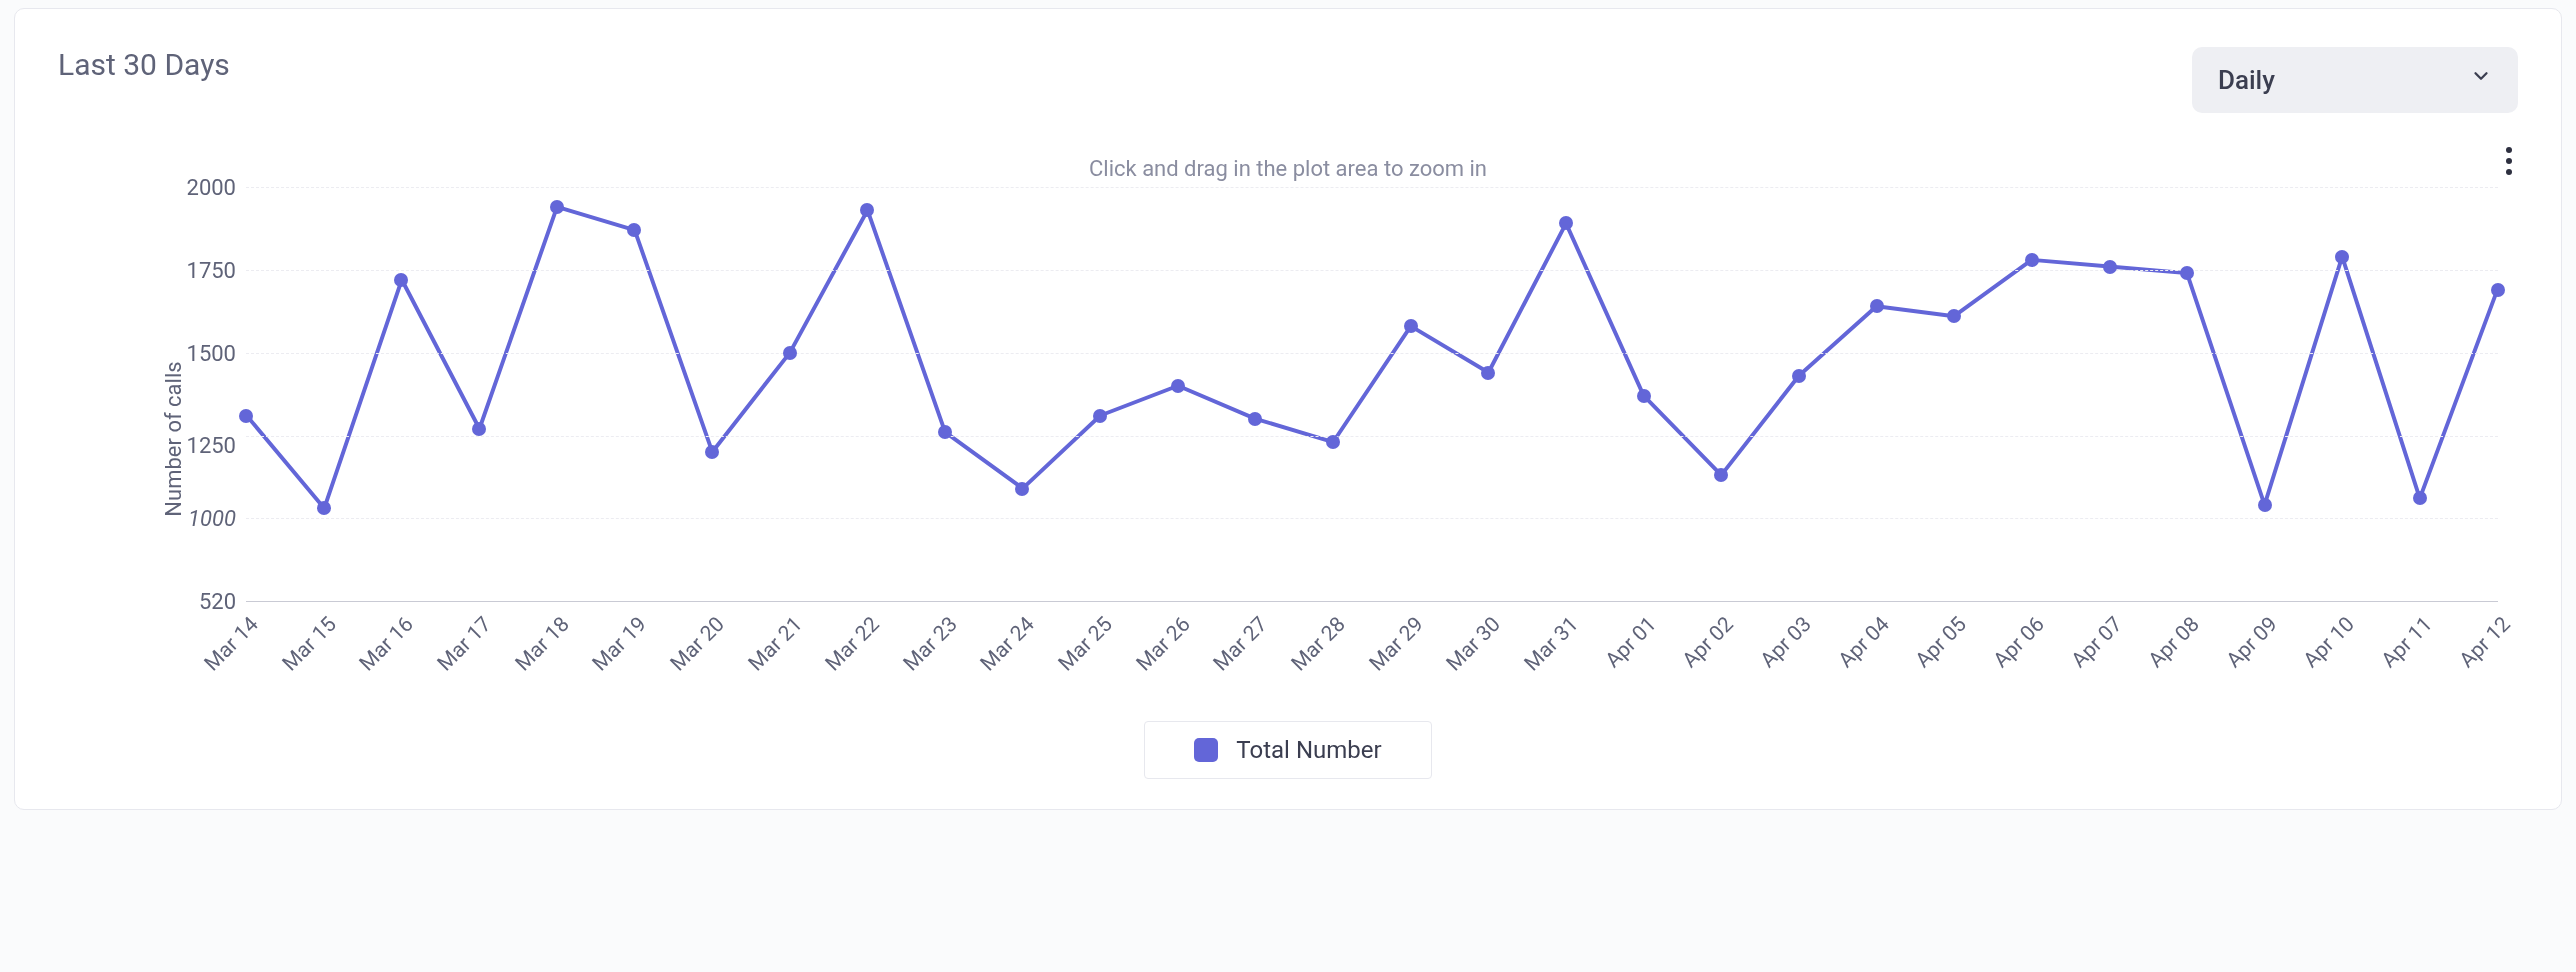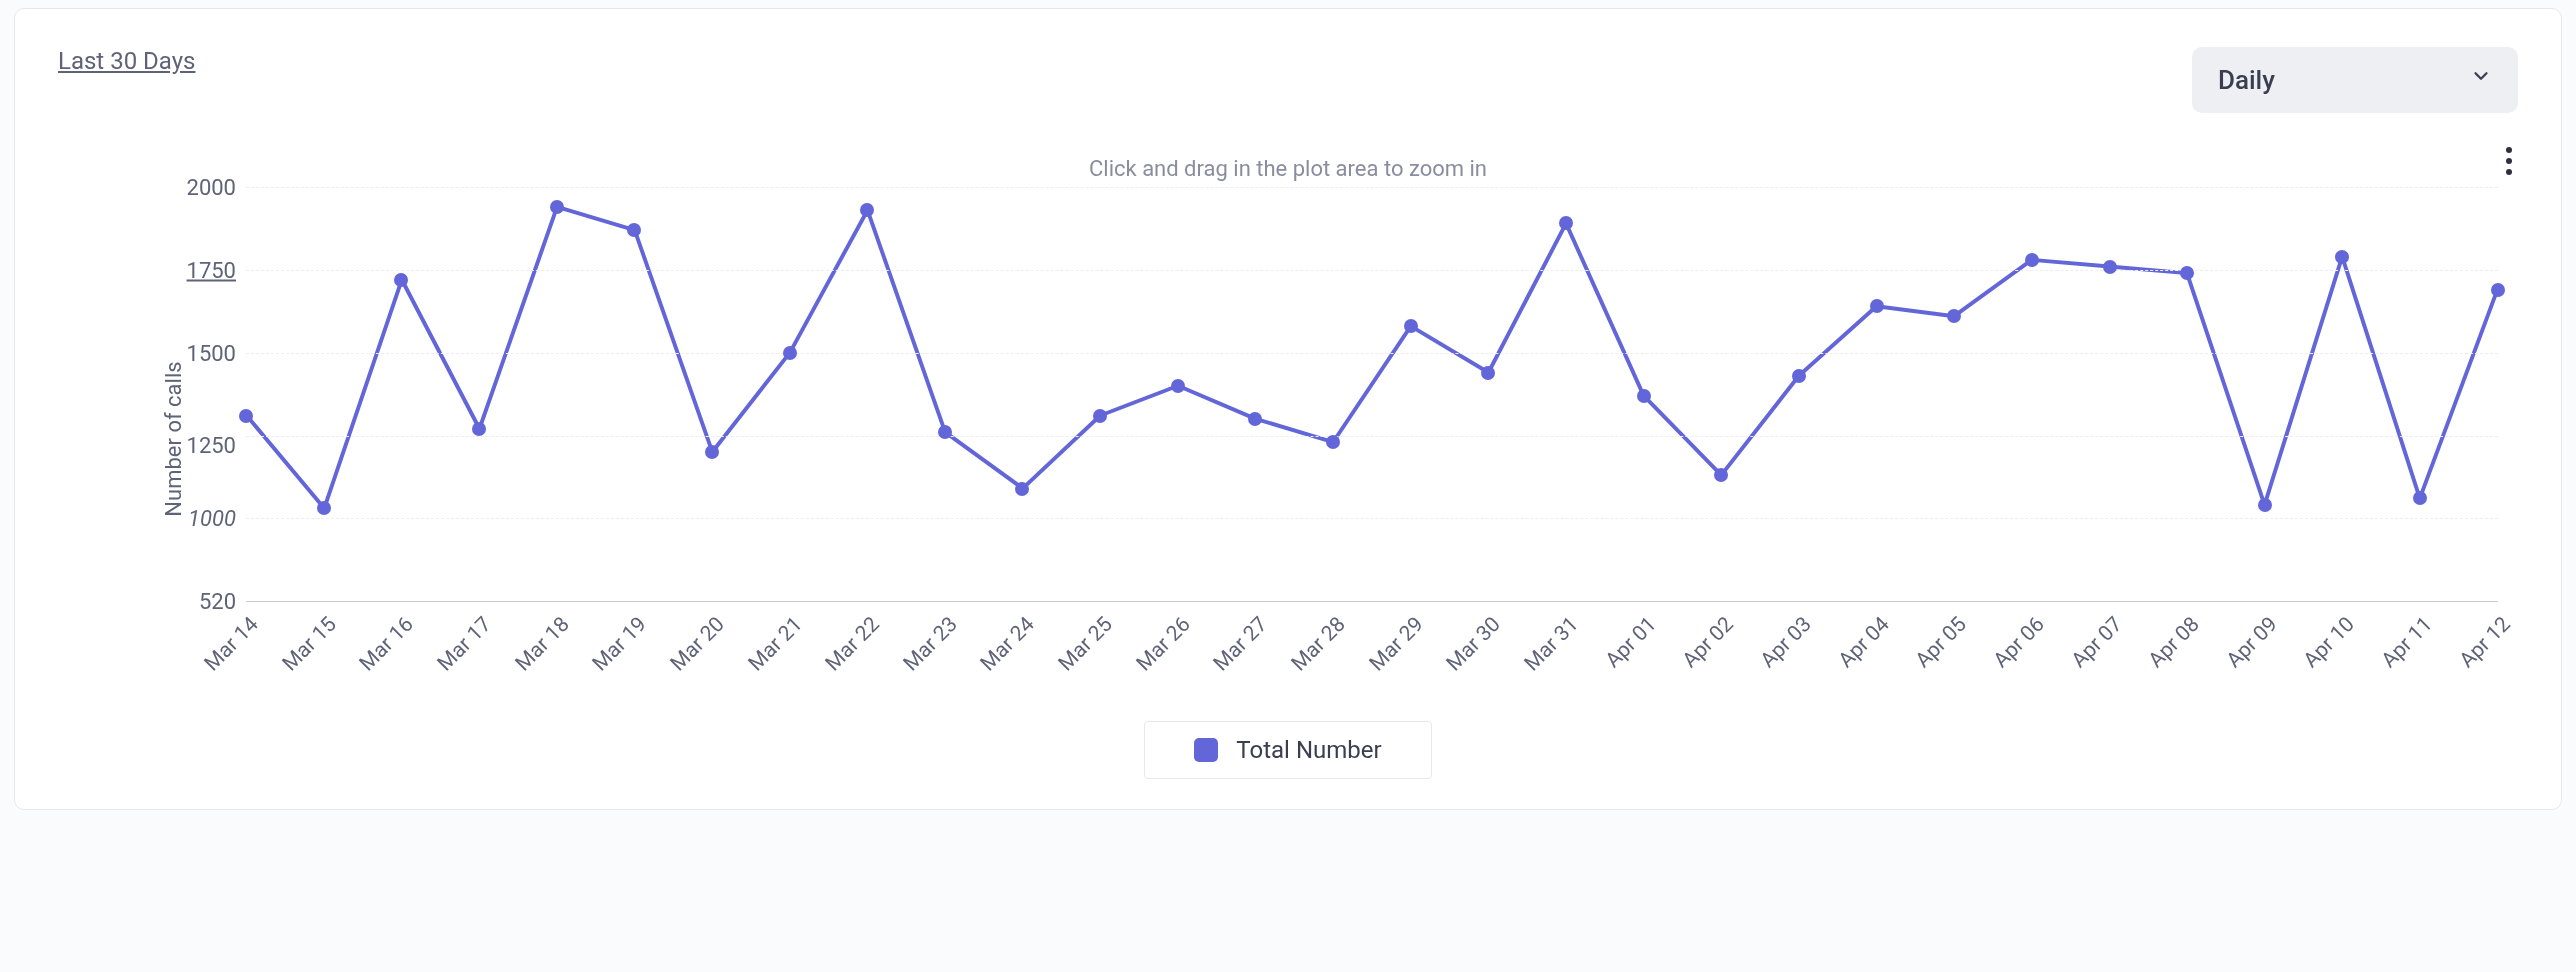--- a/index.html
+++ b/index.html
@@ -19,21 +19,21 @@
     margin:8px auto;
     background:var(--bg);
     border:1px solid var(--border);
     border-radius:10px;
     padding:38px 43px 30px 43px;
     box-sizing:border-box;
     position:relative;
   }
   .header{display:flex;justify-content:space-between;align-items:flex-start;}
   .titles .title{font-size:30px;font-weight:700;color:var(--text-dark);margin:0 0 8px 0;}
-  .titles .subtitle{font-size:24px;font-weight:400;color:var(--text-mid);margin:0;text-decoration:underline;}
+  .titles .subtitle{font-size:30px;font-weight:400;color:var(--text-mid);margin:0;}
   .dropdown{
     display:flex;justify-content:space-between;
     background:var(--panel-bg);
     border-radius:10px;
     padding:18px 26px;
     min-width:326px;
     box-sizing:border-box;
     cursor:pointer;
   }
   .dropdown .dd-label{font-size:26px;color:#3b3e50;font-weight:500;}
@@ -134,21 +134,21 @@
             <polyline points="0,231.28799999999998 78.55172413793103,325.144 157.10344827586206,93.856 235.65517241379308,244.696 314.2068965517241,20.112000000000023 392.7586206896552,43.575999999999965 471.31034482758616,268.15999999999997 549.8620689655172,167.60000000000002 628.4137931034483,23.464 706.9655172413793,248.048 785.5172413793103,305.032 864.0689655172414,231.28799999999998 942.6206896551723,201.12 1021.1724137931034,234.64 1099.7241379310344,258.104 1178.2758620689656,140.784 1256.8275862068965,187.712 1335.3793103448274,36.872000000000014 1413.9310344827586,211.176 1492.4827586206895,291.624 1571.0344827586207,191.064 1649.5862068965516,120.67200000000003 1728.1379310344828,130.728 1806.6896551724137,73.74400000000003 1885.2413793103447,80.44799999999998 1963.7931034482758,87.15199999999999 2042.3448275862067,321.79200000000003 2120.8965517241377,70.392 2199.448275862069,315.08799999999997 2278,103.91199999999998" fill="none" stroke="#6366d8" stroke-width="4" stroke-linejoin="round" stroke-linecap="round"></polyline>
           </svg>
       <div class="ytick" style="top: 414px;">520</div>
           <div class="gridline" style="top: 331px;"></div>
           <div class="ytick" style="top: 331px; font-style: italic;">1000</div>
           <div class="gridline" style="top: 249px;"></div>
           <div class="ytick" style="top: 258px;">1250</div>
           <div class="gridline" style="top: 166px;"></div>
           <div class="ytick" style="top: 166px;">1500</div>
           <div class="gridline" style="top: 83px;"></div>
-          <div class="ytick" style="top: 83px; text-decoration: underline;">1750</div>
+          <div class="ytick" style="top: 83px;">1750</div>
           <div class="gridline" style="top: 0px;"></div>
           <div class="ytick" style="top: 0px;">2000</div>
           <div class="pt" style="left: 0px; top: 229px;"></div>
           <div class="pt" style="left: 78px; top: 321px;"></div>
           <div class="pt" style="left: 155px; top: 93px;"></div>
           <div class="pt" style="left: 233px; top: 242px;"></div>
           <div class="pt" style="left: 311px; top: 20px;"></div>
           <div class="pt" style="left: 388px; top: 43px;"></div>
           <div class="pt" style="left: 466px; top: 265px;"></div>
           <div class="pt" style="left: 544px; top: 166px;"></div>

